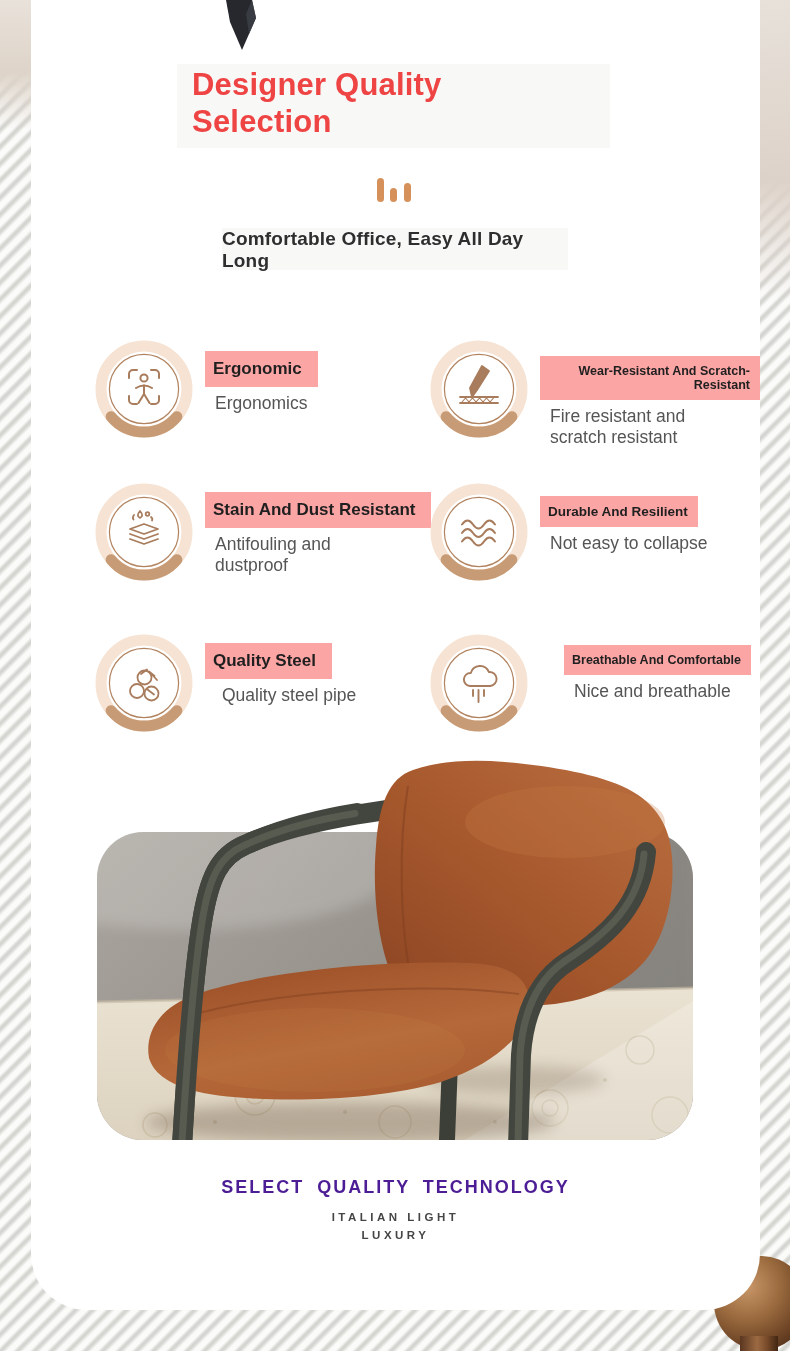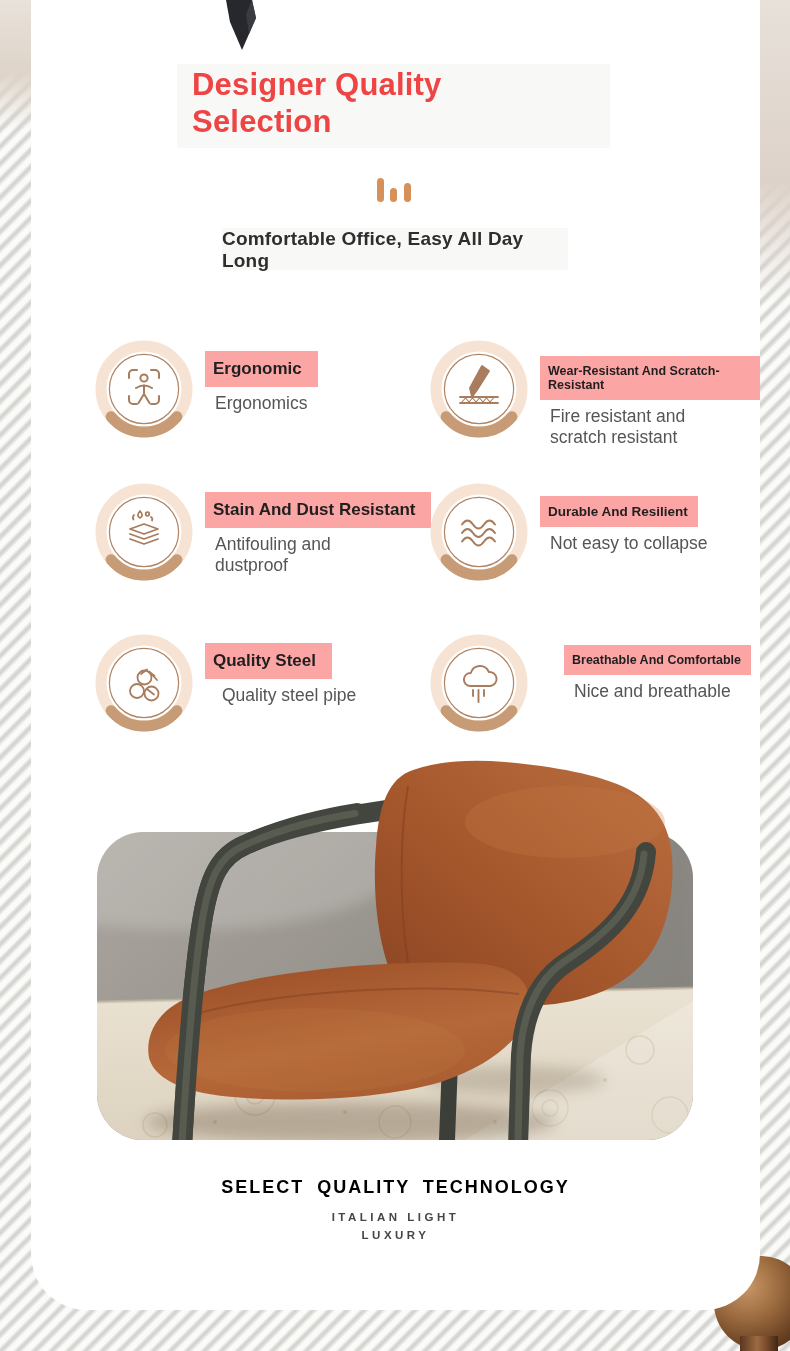--- a/index.html
+++ b/index.html
@@ -29,25 +29,25 @@
   .bar-1{left:0;top:0;height:24px;}
   .bar-2{left:13px;top:10px;height:14px;}
   .bar-3{left:27px;top:5px;height:19px;}
   .hero-sub-box{position:absolute;left:191px;top:228px;width:346px;height:42px;background:#f8f8f7;
     display:flex;justify-content:center;}
   .hero-sub{font-size:19px;font-weight:600;color:#2e2e2e;letter-spacing:.2px;}
   .medallion{position:absolute;width:98px;height:98px;}
   .ftext{position:absolute;}
   .ftitle{display:inline-block;background:#fca5a5;color:#1f1f1f;font-weight:bold;
     font-size:17px;padding:8px 16px 8px 8px;}
-  .ftitle.small{font-size:12.5px;padding:8px 10px 8px 8px;}
+  .ftitle.small{font-size:12.5px;padding:8px 10px 8px 8px;text-align:right;}
   .fsub{margin-top:6px;padding-left:10px;font-size:17.5px;line-height:21px;color:#555555;}
   .w160{width:160px;}.w178{width:178px;}
   .photo{position:absolute;left:64px;top:750px;width:600px;height:390px;}
-  .footer-line{position:absolute;left:0;width:729px;text-align:center;color:#000000;}
+  .footer-line{position:absolute;left:0;width:729px;text-align:center;color:#4c1d95;}
   .footer-headline{top:1177px;font-size:18px;font-weight:bold;letter-spacing:2px;word-spacing:6px;}
   .footer-sub1{top:1211px;font-size:11.5px;font-weight:bold;letter-spacing:3.5px;color:#454545;}
   .footer-sub2{top:1229px;font-size:11.5px;font-weight:bold;letter-spacing:3.5px;color:#454545;}
   svg{display:block;}
 </style>
 </head>
 <body>
 
 <div class="marble marble-left"></div>
 <div class="marble marble-right"></div>

